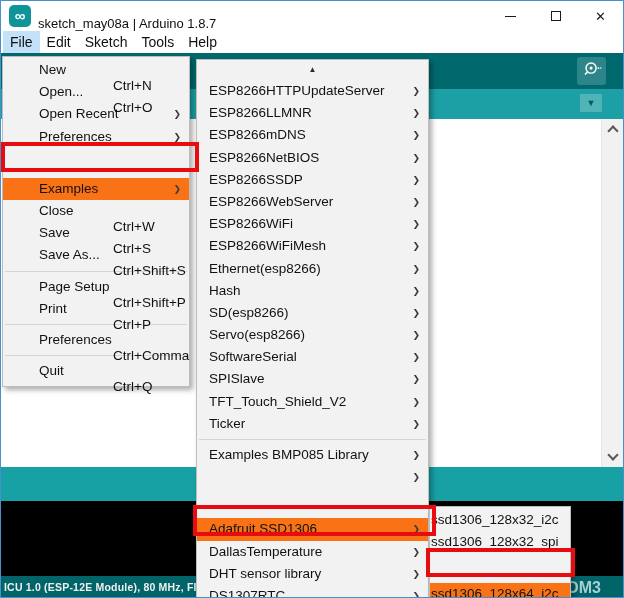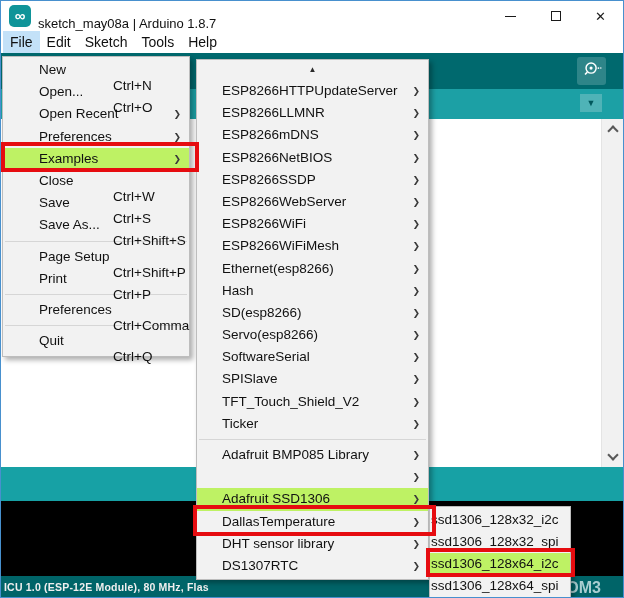--- a/index.html
+++ b/index.html
@@ -49,30 +49,30 @@
 
   .board-info { position:absolute; left:3px; top:0; line-height:23px; font-size:10.5px;
                 font-weight:bold; letter-spacing:.2px; color:#efefef; white-space:nowrap; }
   .port-label { position:absolute; right:22px; top:0; line-height:23px; font-size:16px;
                 font-weight:bold; color:#a8ced1; }
 
   
   .menu { position:absolute; background:#f2f2f2; border:1px solid #bdbdbd;
           box-shadow:3px 3px 5px rgba(0,0,0,.32); font-size:13.5px; color:#111; }
   .mi  { position:relative; height:22.2px; line-height:22.2px; white-space:nowrap; }
-  .mi.hl { background:#bef264; }
+  .mi.hl { background:#f97316;margin-top:30px; }
   .mi .arr { position:absolute; right:8px; top:0; font-size:9px; color:#3a3a3a; line-height:22.2px; }
   .sep { height:1px; background:#d6d6d6; margin:4px 2px; }
 
   .file-menu { left:1px; top:55px; width:188px; padding:2px 0 4px 0; z-index:10; }
   .file-menu .mi { padding-left:36px; }
   .file-menu .sc { position:absolute; left:110px; top:16px; }
 
   .examples-menu { left:195px; top:58px; width:233px; padding:0 0 2px 0; z-index:11; }
-  .examples-menu .mi { padding-left:25px; }
+  .examples-menu .mi { padding-left:12px; }
   .scroll-row { height:20px; line-height:20px; text-align:center; font-size:8px; color:#2b2b2b; }
   .mi.hdr { color:#8a8a8a; }
 
   .ssd-menu { left:428px; top:505px; width:142px; padding:2px 0; z-index:12; }
   .ssd-menu .mi { height:22px; line-height:22px; padding-left:1px; }
 
   
   .redbox { position:absolute; border:4px solid #e60c10; z-index:50; pointer-events:none; }
   .redbox-1 { left:0px;   top:141px; width:198px; height:30px; }
   .redbox-2 { left:192px; top:504px; width:243px; height:31px; }
@@ -163,21 +163,21 @@
     <div class="mi"><span>ESP8266WiFiMesh</span><span class="arr">❯</span></div>
     <div class="mi"><span>Ethernet(esp8266)</span><span class="arr">❯</span></div>
     <div class="mi"><span>Hash</span><span class="arr">❯</span></div>
     <div class="mi"><span>SD(esp8266)</span><span class="arr">❯</span></div>
     <div class="mi"><span>Servo(esp8266)</span><span class="arr">❯</span></div>
     <div class="mi"><span>SoftwareSerial</span><span class="arr">❯</span></div>
     <div class="mi"><span>SPISlave</span><span class="arr">❯</span></div>
     <div class="mi"><span>TFT_Touch_Shield_V2</span><span class="arr">❯</span></div>
     <div class="mi"><span>Ticker</span><span class="arr">❯</span></div>
     <div class="sep"></div>
-    <div class="mi"><span>Adafruit BMP085 Library</span><span class="arr">❯</span></div>
+    <div class="mi"><span>Examples BMP085 Library</span><span class="arr">❯</span></div>
     <div class="mi"><span class="arr">❯</span></div>
     <div class="mi hl"><span>Adafruit SSD1306</span><span class="arr">❯</span></div>
     <div class="mi"><span>DallasTemperature</span><span class="arr">❯</span></div>
     <div class="mi"><span>DHT sensor library</span><span class="arr">❯</span></div>
     <div class="mi"><span>DS1307RTC</span><span class="arr">❯</span></div>
   </div>
 
   <div class="menu ssd-menu">
     <div class="mi"><span>ssd1306_128x32_i2c</span></div>
     <div class="mi"><span>ssd1306_128x32_spi</span></div>

